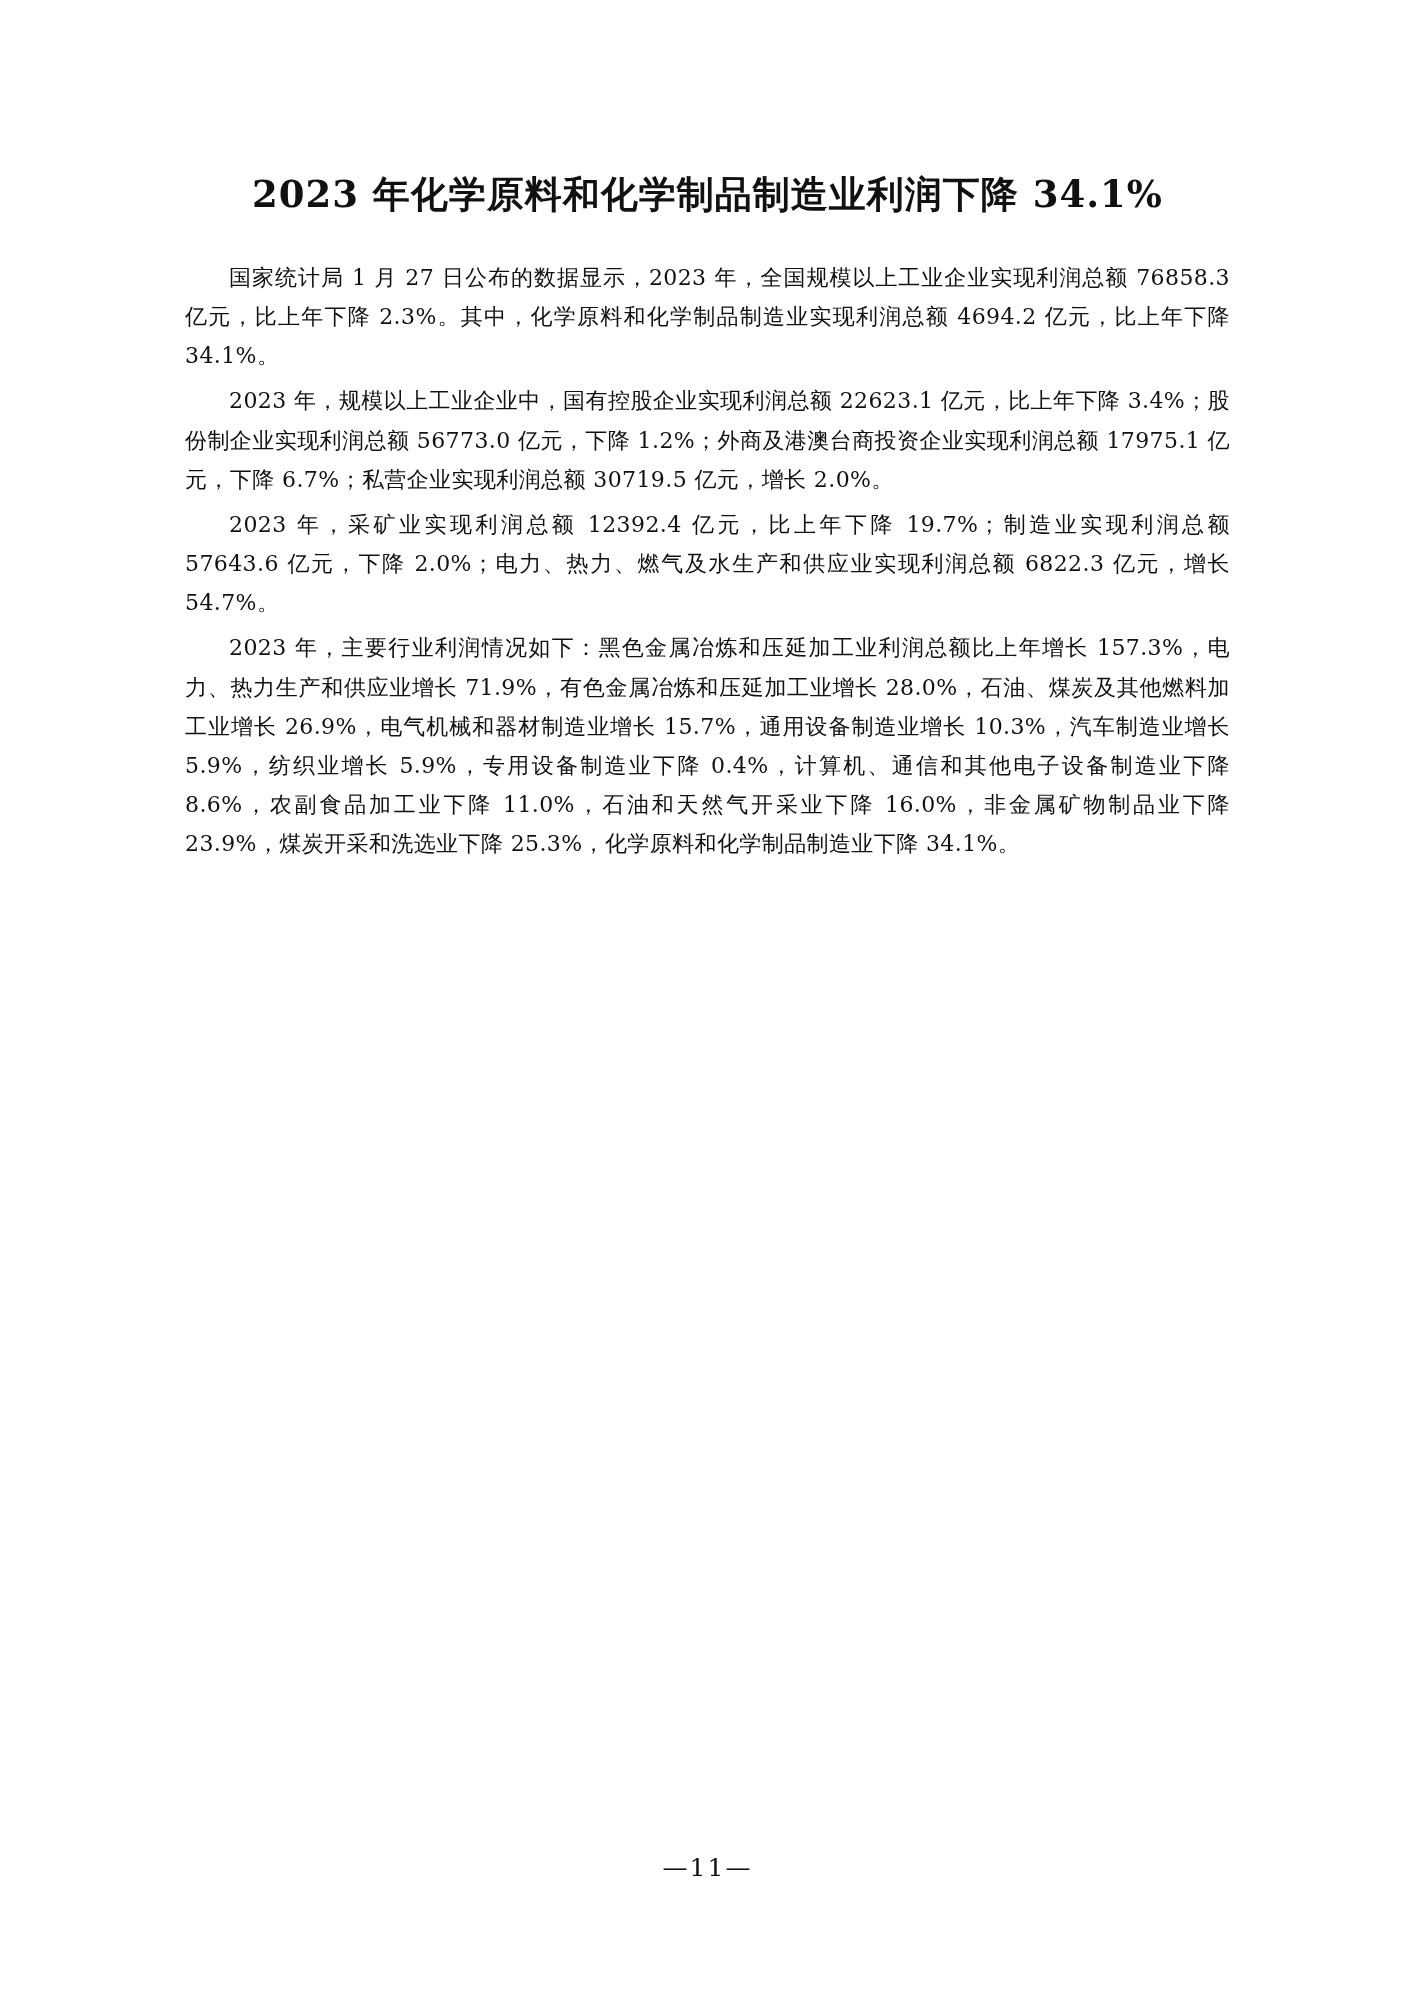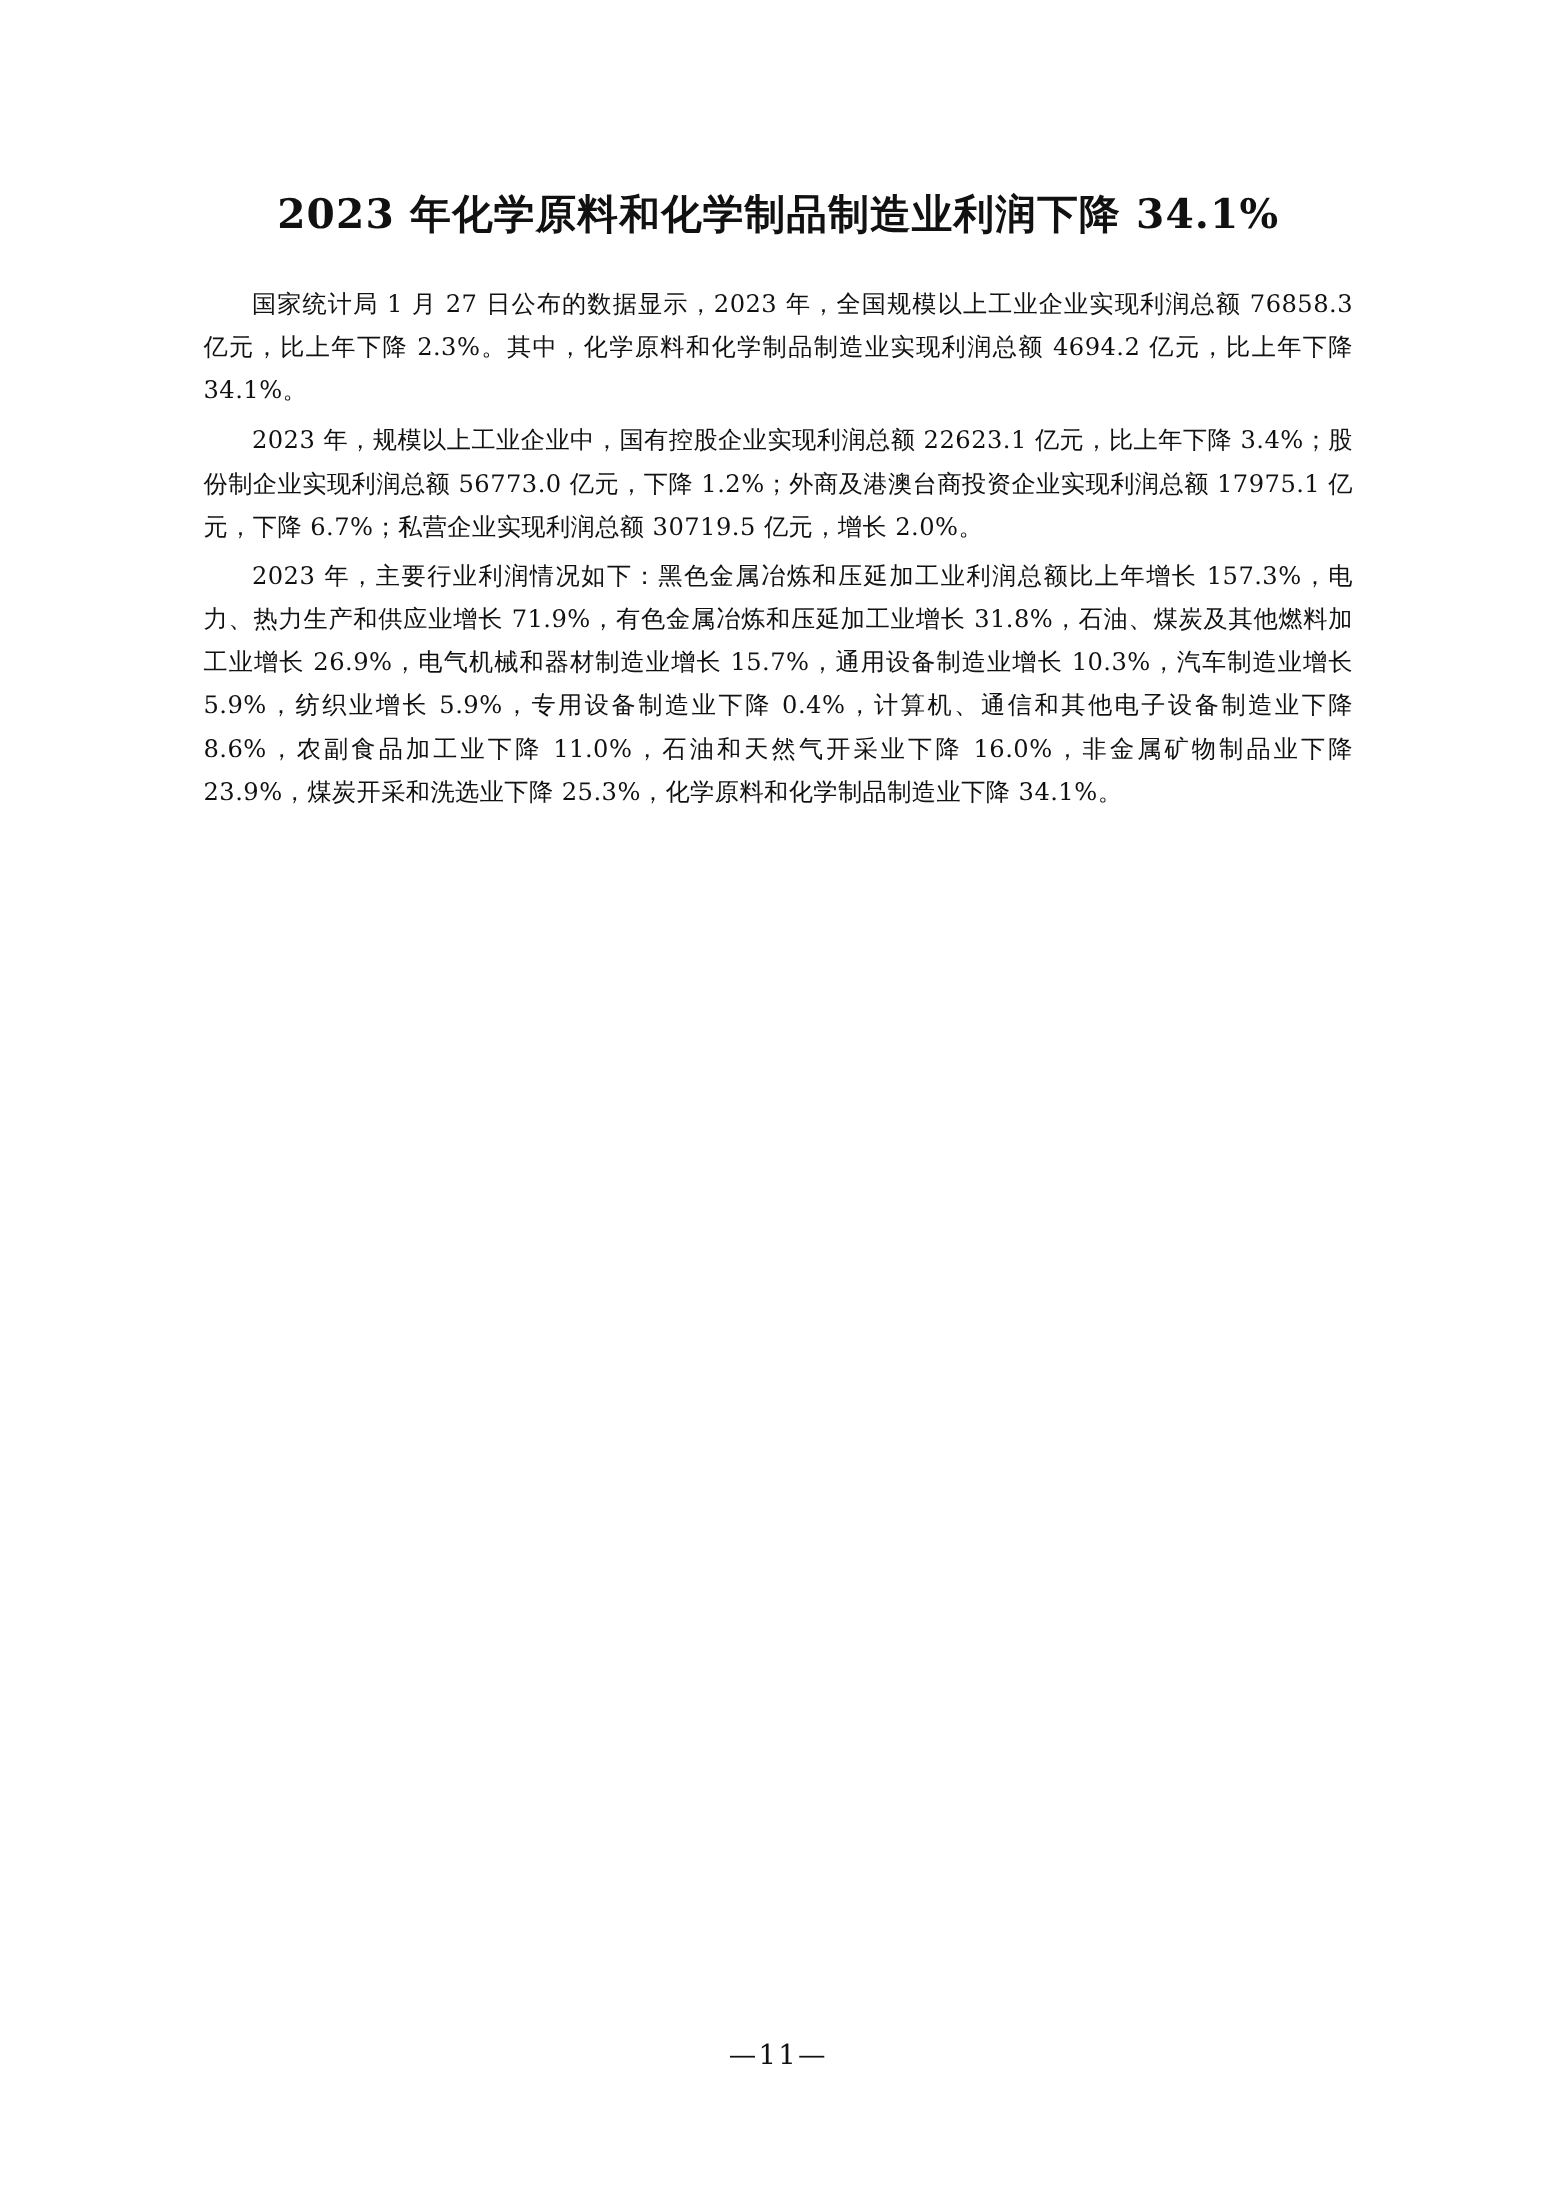--- a/index.html
+++ b/index.html
@@ -52,17 +52,18 @@
 </style>
 </head>
 <body>
 
 <div class="page">
 
   <h1 class="doc-title">2023 年化学原料和化学制品制造业利润下降 34.1%</h1>
 
   <p class="para">国家统计局 1 月 27 日公布的数据显示，2023 年，全国规模以上工业企业实现利润总额 76858.3 亿元，比上年下降 2.3%。其中，化学原料和化学制品制造业实现利润总额 4694.2 亿元，比上年下降 34.1%。</p>
   <p class="para">2023 年，规模以上工业企业中，国有控股企业实现利润总额 22623.1 亿元，比上年下降 3.4%；股份制企业实现利润总额 56773.0 亿元，下降 1.2%；外商及港澳台商投资企业实现利润总额 17975.1 亿元，下降 6.7%；私营企业实现利润总额 30719.5 亿元，增长 2.0%。</p>
-  <p class="para">2023 年，主要行业利润情况如下：黑色金属冶炼和压延加工业利润总额比上年增长 157.3%，电力、热力生产和供应业增长 71.9%，有色金属冶炼和压延加工业增长 31.8%，石油、煤炭及其他燃料加工业增长 26.9%，电气机械和器材制造业增长 15.7%，通用设备制造业增长 10.3%，汽车制造业增长 5.9%，纺织业增长 5.9%，专用设备制造业下降 0.4%，计算机、通信和其他电子设备制造业下降 8.6%，农副食品加工业下降 11.0%，石油和天然气开采业下降 16.0%，非金属矿物制品业下降 23.9%，煤炭开采和洗选业下降 25.3%，化学原料和化学制品制造业下降 34.1%。</p>
+  <p class="para">2023 年，采矿业实现利润总额 12392.4 亿元，比上年下降 19.7%；制造业实现利润总额 57643.6 亿元，下降 2.0%；电力、热力、燃气及水生产和供应业实现利润总额 6822.3 亿元，增长 54.7%。</p>
+  <p class="para">2023 年，主要行业利润情况如下：黑色金属冶炼和压延加工业利润总额比上年增长 157.3%，电力、热力生产和供应业增长 71.9%，有色金属冶炼和压延加工业增长 28.0%，石油、煤炭及其他燃料加工业增长 26.9%，电气机械和器材制造业增长 15.7%，通用设备制造业增长 10.3%，汽车制造业增长 5.9%，纺织业增长 5.9%，专用设备制造业下降 0.4%，计算机、通信和其他电子设备制造业下降 8.6%，农副食品加工业下降 11.0%，石油和天然气开采业下降 16.0%，非金属矿物制品业下降 23.9%，煤炭开采和洗选业下降 25.3%，化学原料和化学制品制造业下降 34.1%。</p>
 
   <div class="page-number">—11—</div>
 
 </div>
 
 </body></html>

